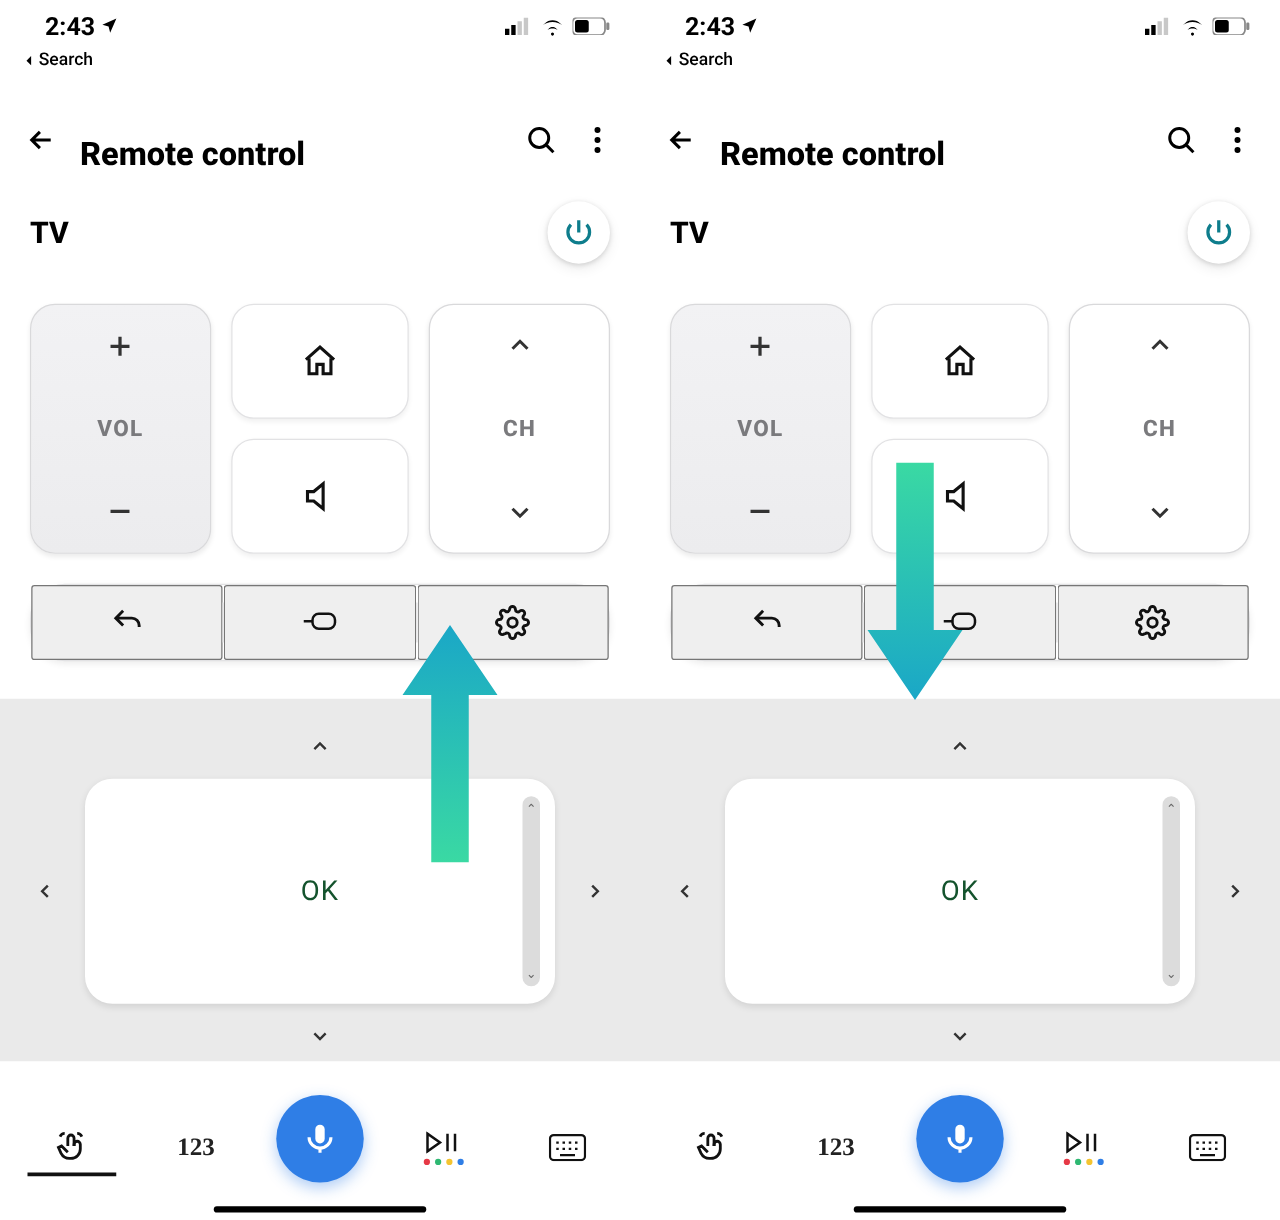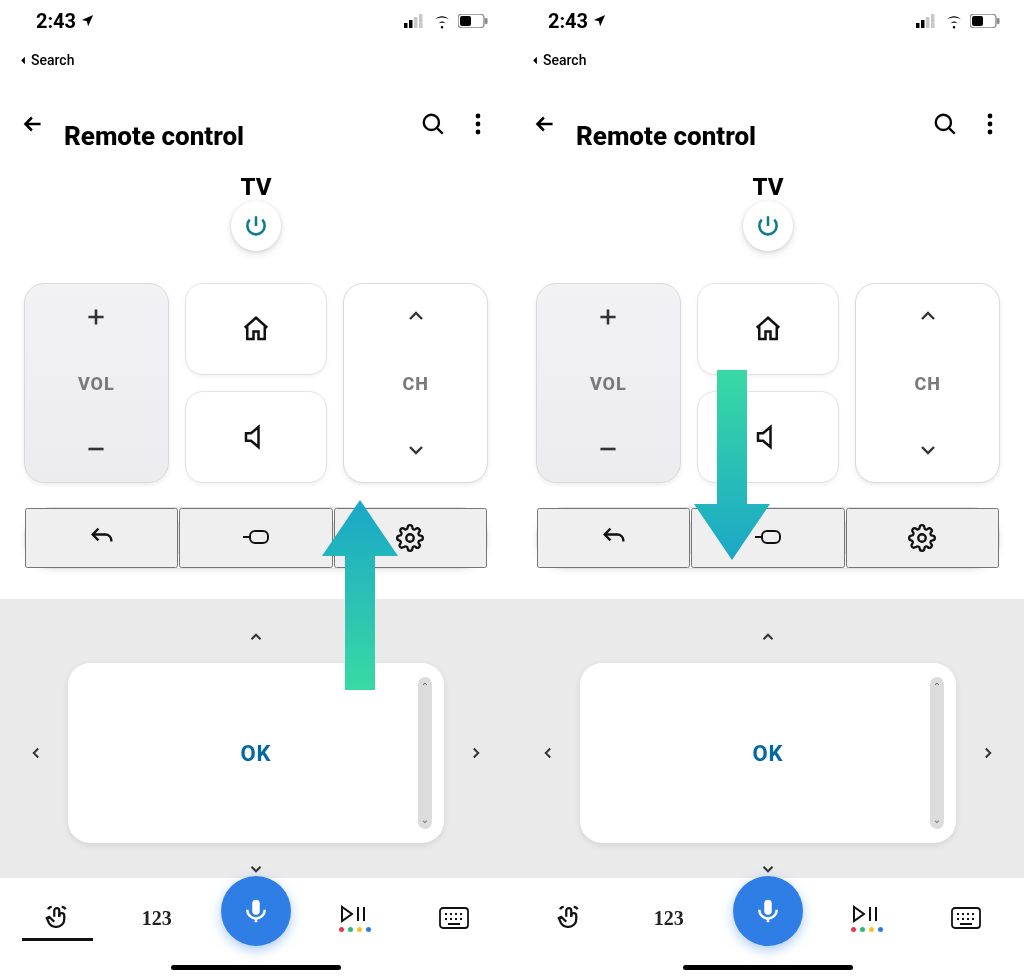--- a/index.html
+++ b/index.html
@@ -29,21 +29,20 @@
   .statusbar .time { display:flex; align-items:center; gap:4px;}
   .statusbar .time svg { width:15px; height:15px; }
   .status-right { display:flex; align-items:center; gap:6px; }
   .back-search {
     font-size: 14px;
     font-weight: 500;
     padding: 0 0 4px 18px;
     display:flex;
     align-items:center;
     gap:2px;
-    margin-top:12px;
   }
   .back-search svg{ width:11px; height:11px; }
   
   .header {
     display:flex;
     align-items:center;
     padding: 24px 20px 8px 20px;
     gap: 18px;
   }
   .header .title {
@@ -59,21 +58,20 @@
     align-items:center;
     justify-content:center;
     cursor:pointer;
   }
   
   .device-row {
     display:flex;
     align-items:center;
     justify-content:space-between;
     padding: 14px 24px 18px 24px;
-    flex-direction: column;
   }
   .device-row .name {
     font-size: 24px;
     font-weight: 800;
   }
   .power-btn {
     width: 50px; height:50px;
     border-radius: 50%;
     background:#fff;
     border:none;
@@ -175,22 +173,22 @@
     border-radius: 22px;
     box-shadow: 0 2px 6px rgba(0,0,0,0.10);
     display:flex;
     align-items:center;
     justify-content:center;
     position:relative;
     cursor:pointer;
   }
   .ok-pad .ok-text {
     font-size: 22px;
-    font-weight: 700;
-    color:#0369a1;
+    font-weight: 400;
+    color:#14532d;
     letter-spacing:1px;
   }
   .ok-scroll {
     position:absolute;
     right:12px; top:14px; bottom:14px;
     width:14px;
     background:#dcdcdc;
     border-radius:8px;
     display:flex;
     flex-direction:column;

